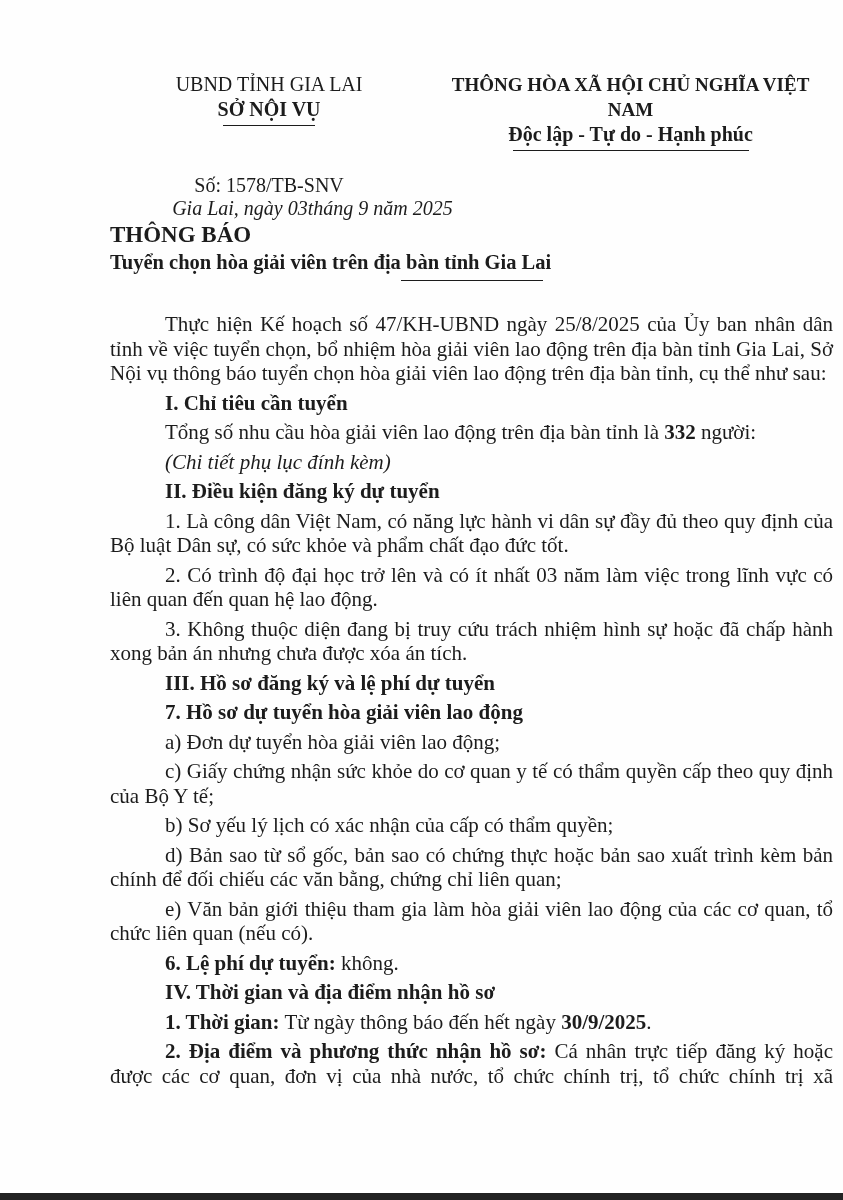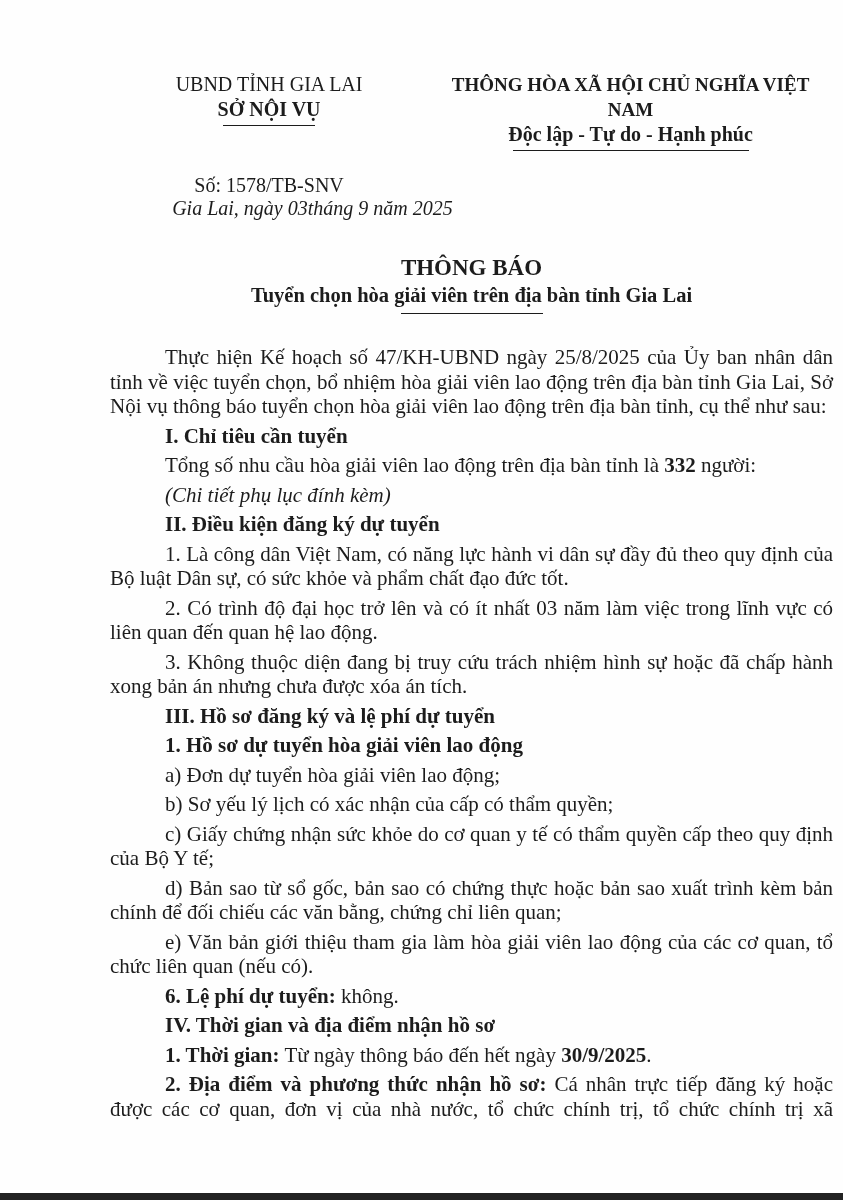--- a/index.html
+++ b/index.html
@@ -56,22 +56,20 @@
     font-size: 20px;
   }
   .dateline {
     width: 56%;
     text-align: center;
     font-size: 20px;
     font-style: italic;
   }
   
   .title-block {
-    margin-top: 33px;
-    text-align: center;
   }
   .doc-title {
     font-size: 23px;
     font-weight: bold;
     line-height: 29px;
   }
   .doc-subtitle {
     font-size: 20.5px;
     font-weight: bold;
     line-height: 27px;
@@ -140,24 +138,24 @@
       <p class="heading">I. Chỉ tiêu cần tuyển</p>
       <p><span>Tổng số nhu cầu hòa giải viên lao động trên địa bàn tỉnh là </span><span class="b">332</span><span> người:</span></p>
       <p class="it">(Chi tiết phụ lục đính kèm)</p>
 
       <p class="heading">II. Điều kiện đăng ký dự tuyển</p>
       <p>1. Là công dân Việt Nam, có năng lực hành vi dân sự đầy đủ theo quy định của Bộ luật Dân sự, có sức khỏe và phẩm chất đạo đức tốt.</p>
       <p>2. Có trình độ đại học trở lên và có ít nhất 03 năm làm việc trong lĩnh vực có liên quan đến quan hệ lao động.</p>
       <p>3. Không thuộc diện đang bị truy cứu trách nhiệm hình sự hoặc đã chấp hành xong bản án nhưng chưa được xóa án tích.</p>
 
       <p class="heading">III. Hồ sơ đăng ký và lệ phí dự tuyển</p>
-      <p class="heading">1. Hồ sơ dự tuyển hòa giải viên lao động</p>
+      <p class="heading">7. Hồ sơ dự tuyển hòa giải viên lao động</p>
       <p>a) Đơn dự tuyển hòa giải viên lao động;</p>
+      <p>c) Giấy chứng nhận sức khỏe do cơ quan y tế có thẩm quyền cấp theo quy định của Bộ Y tế;</p>
       <p>b) Sơ yếu lý lịch có xác nhận của cấp có thẩm quyền;</p>
-      <p>c) Giấy chứng nhận sức khỏe do cơ quan y tế có thẩm quyền cấp theo quy định của Bộ Y tế;</p>
       <p>d) Bản sao từ sổ gốc, bản sao có chứng thực hoặc bản sao xuất trình kèm bản chính để đối chiếu các văn bằng, chứng chỉ liên quan;</p>
       <p>e) Văn bản giới thiệu tham gia làm hòa giải viên lao động của các cơ quan, tổ chức liên quan (nếu có).</p>
       <p><span class="b">6. Lệ phí dự tuyển:</span><span> không.</span></p>
 
       <p class="heading">IV. Thời gian và địa điểm nhận hồ sơ</p>
       <p><span class="b">1. Thời gian:</span><span> Từ ngày thông báo đến hết ngày </span><span class="b">30/9/2025</span><span>.</span></p>
       <p class="cutoff"><span class="b">2. Địa điểm và phương thức nhận hồ sơ:</span><span> Cá nhân trực tiếp đăng ký hoặc được các cơ quan, đơn vị của nhà nước, tổ chức chính trị, tổ chức chính trị xã</span></p>
     </div>
   </div>
 

